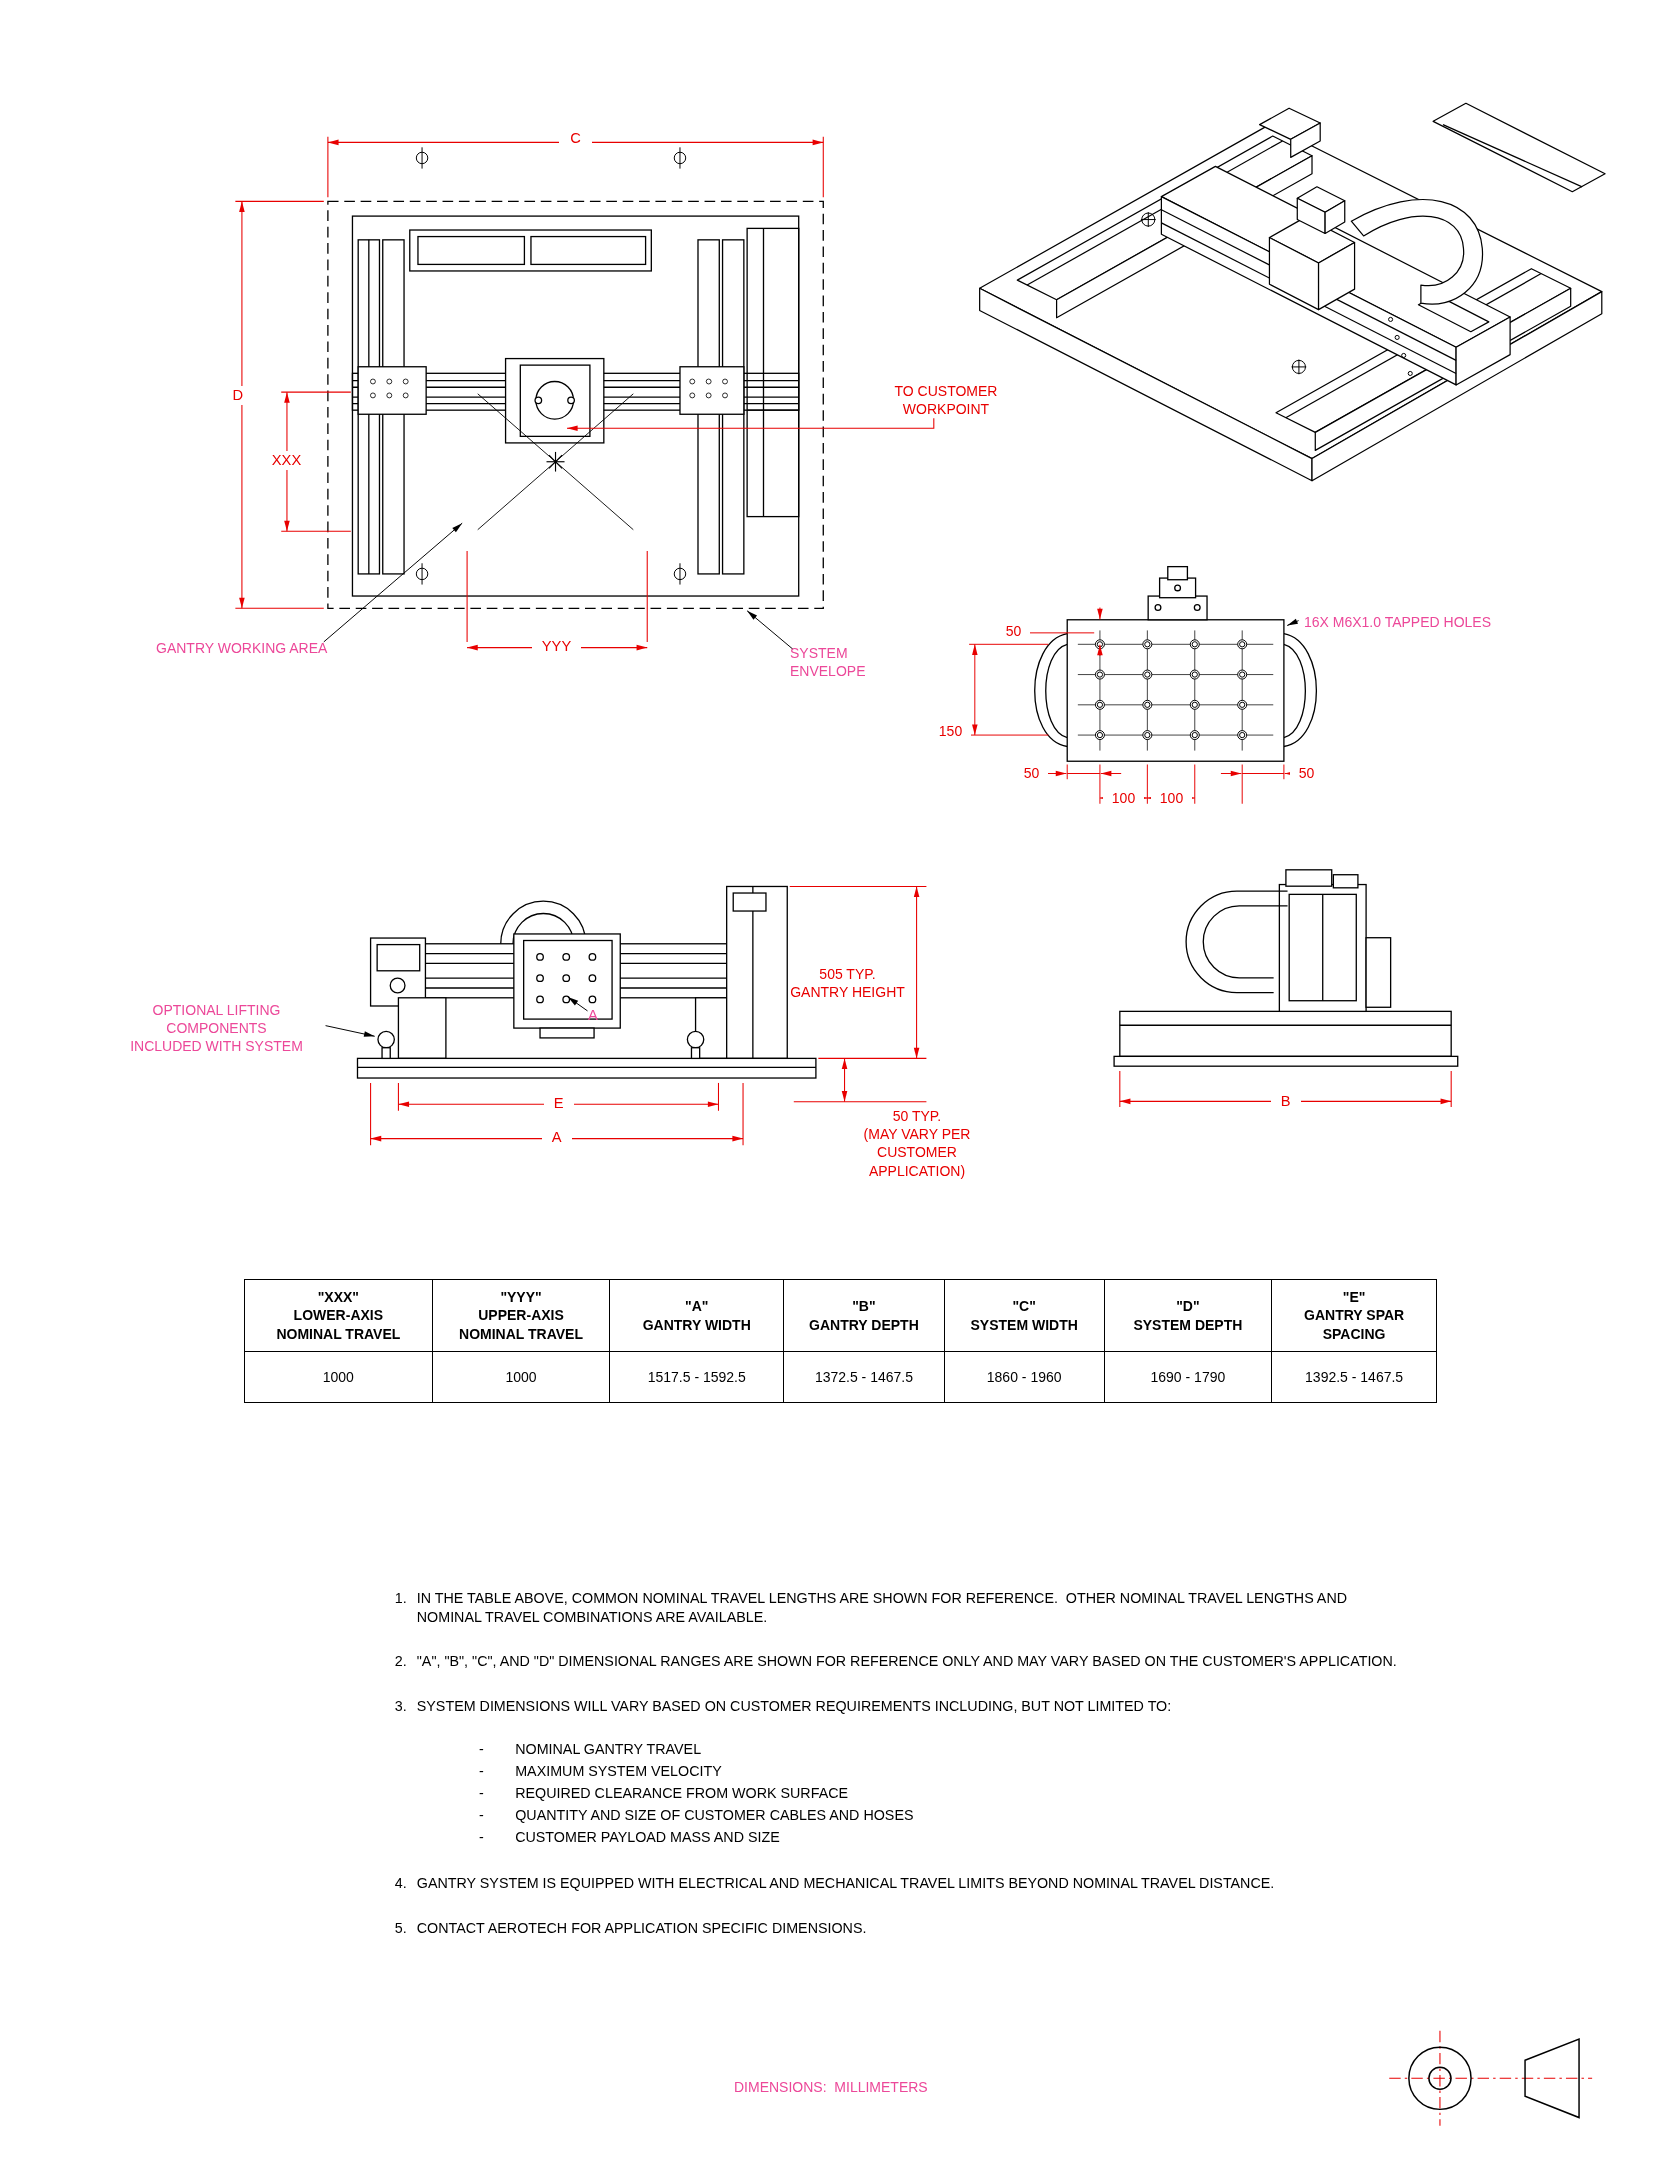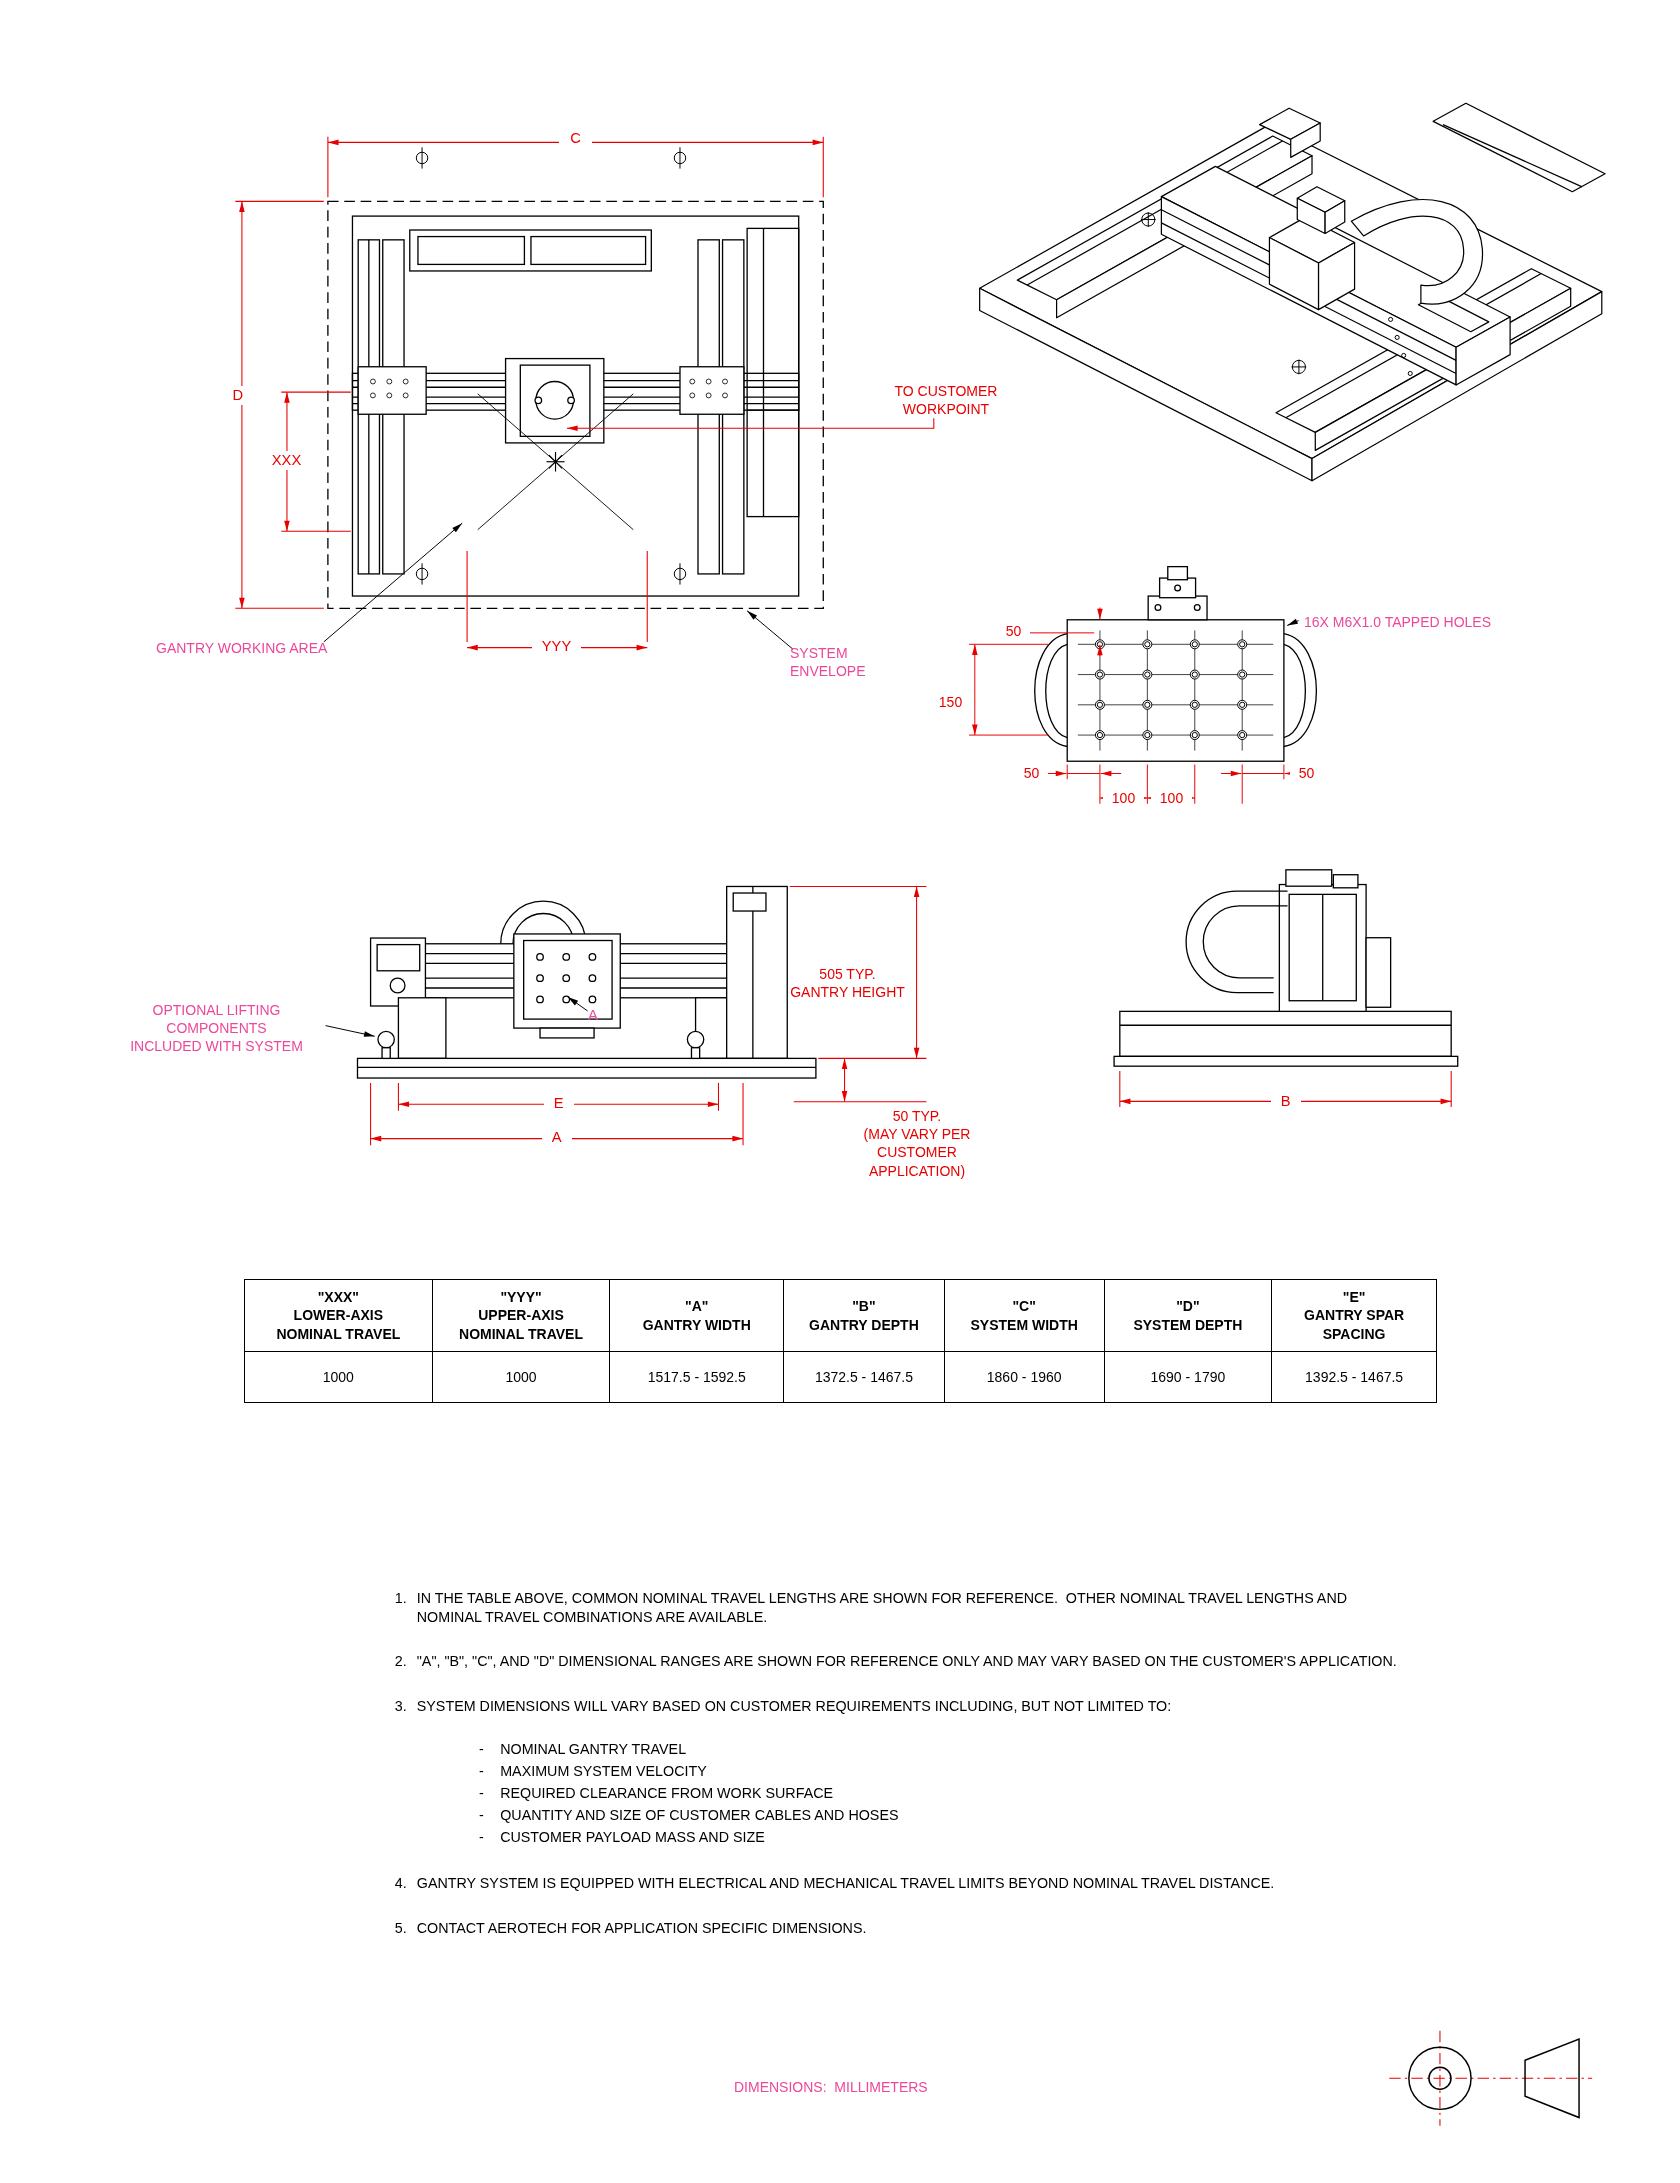--- a/index.html
+++ b/index.html
@@ -19,21 +19,21 @@
   #spec-table td{height:51px}
   #notes{position:absolute;left:385px;top:1563px;width:1015px;font-size:14.3px;line-height:1.3}
   .notes-title{font-weight:700;margin-bottom:23px}
   .notes-title .u{text-decoration:underline;text-underline-offset:2.5px}
   .note{display:flex;margin-top:26px;padding-left:9.8px}
   .note .num{width:21px;flex:none}
   .note .ntext{flex:1;margin-left:1px;white-space:pre-wrap}
   .subnotes{margin-top:23px;margin-left:94px}
   .sub{display:flex;line-height:22px}
   .sub .dash{width:8.2px;flex:none}
-  .sub .stext{margin-left:13px}
+  .sub .stext{margin-left:28px}
 </style>
 </head>
 <body>
 
 <div id="page">
 
   <svg style="left:115px;top:66px" width="827" height="631" viewBox="0 0 1010 770">
     <defs>
       <marker id="tvR" markerUnits="userSpaceOnUse" markerWidth="15" markerHeight="10" refX="14" refY="5" orient="auto-start-reverse">
           <path d="M14,5 L1,1.6 L1,8.4 Z" fill="#e80000"></path>
@@ -436,21 +436,21 @@
   <div class="lbl red dim bgw c" style="left:262px;top:451px;width:49px">XXX</div>
   <div class="lbl red dim bgw c" style="left:532px;top:637px;width:49px">YYY</div>
   <div class="lbl red c" style="left:852px;top:382px;width:188px">TO CUSTOMER
 WORKPOINT</div>
   <div class="lbl nowrap" style="left:156px;top:639px">GANTRY WORKING AREA</div>
   <div class="lbl" style="left:790px;top:644px">SYSTEM
 ENVELOPE</div>
 
   <div class="lbl nowrap" style="left:1304px;top:613px">16X M6X1.0 TAPPED HOLES</div>
   <div class="lbl red bgw c" style="left:997px;top:622px;width:33px">50</div>
-  <div class="lbl red bgw c" style="left:930px;top:693px;width:41px">150</div>
+  <div class="lbl red bgw c" style="left:930px;top:722px;width:41px">150</div>
   <div class="lbl red bgw c" style="left:1015px;top:764px;width:33px">50</div>
   <div class="lbl red bgw c" style="left:1103px;top:789px;width:41px">100</div>
   <div class="lbl red bgw c" style="left:1151px;top:789px;width:41px">100</div>
   <div class="lbl red bgw c" style="left:1290px;top:764px;width:33px">50</div>
 
   <div class="lbl c" style="left:105px;top:1001px;width:223px">OPTIONAL LIFTING
 COMPONENTS
 INCLUDED WITH SYSTEM</div>
   <div class="lbl c dim" style="left:583px;top:1006px;width:19.7px">A</div>
   <div class="lbl red c" style="left:786px;top:965px;width:123px">505 TYP.

